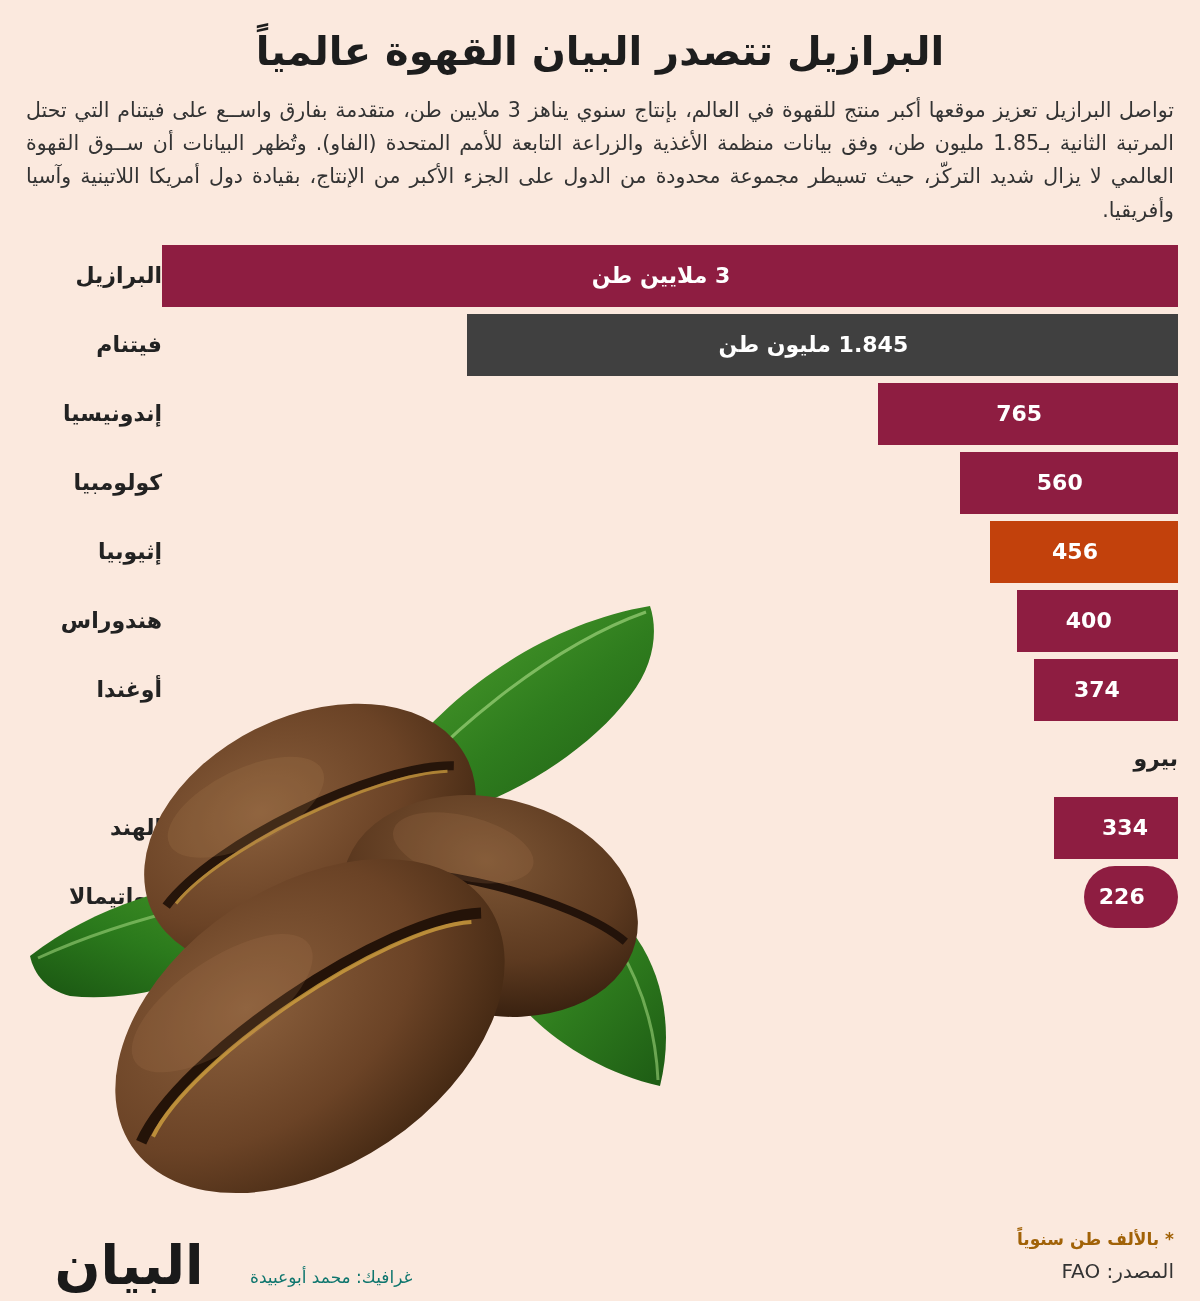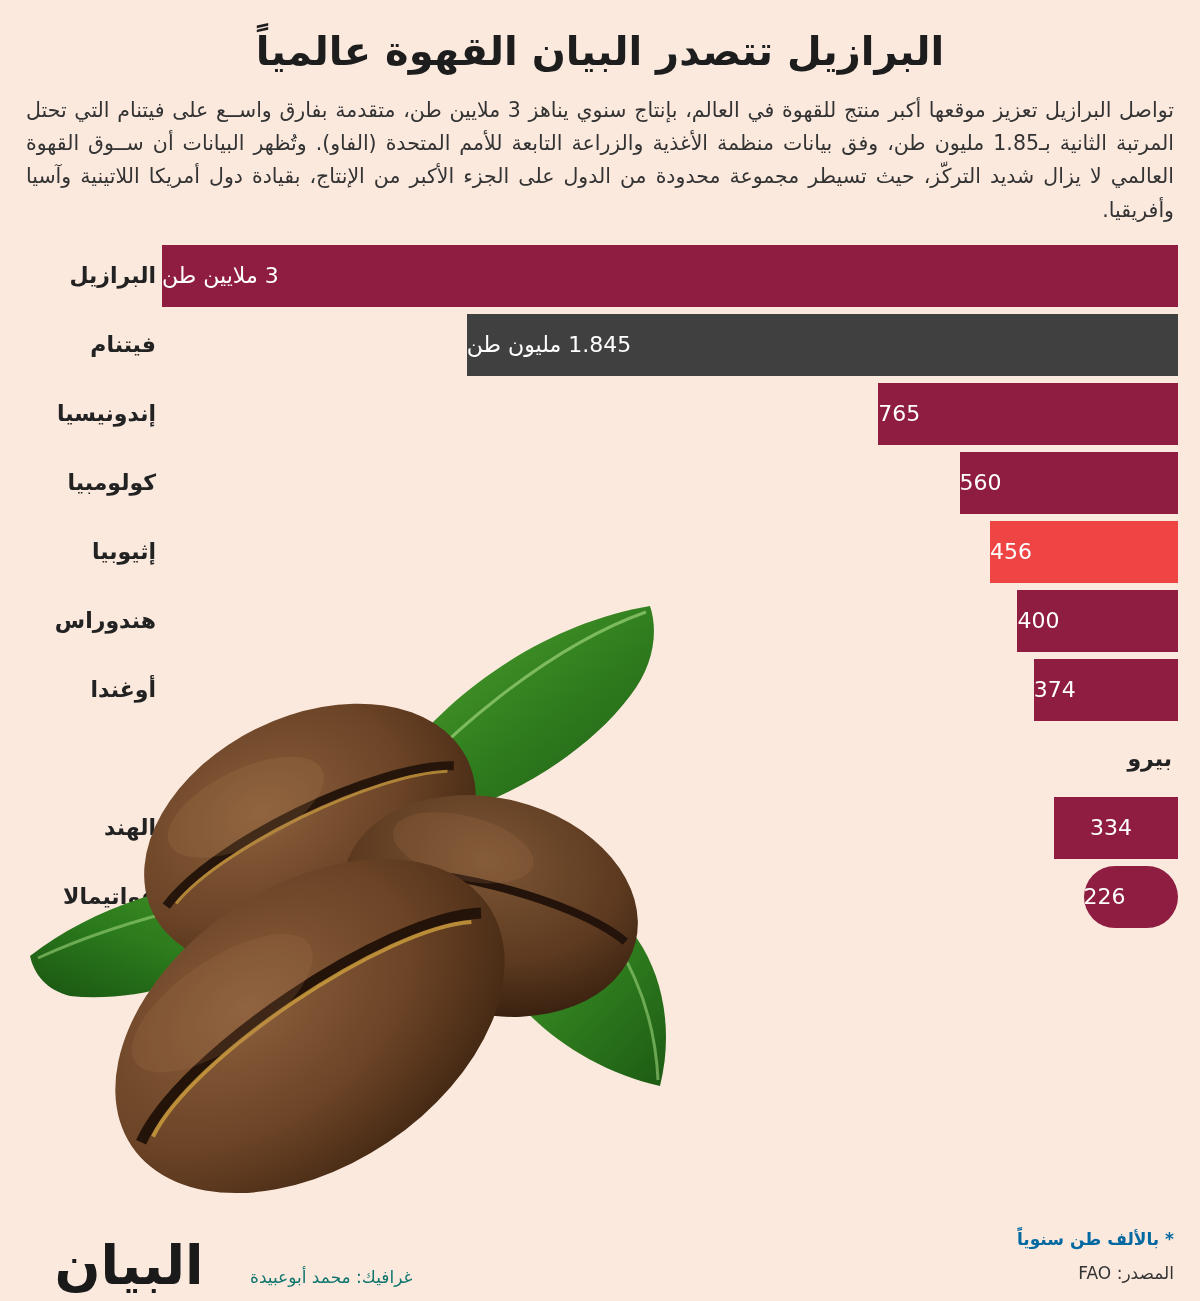--- a/index.html
+++ b/index.html
@@ -49,67 +49,66 @@
     margin-bottom: 7px;
     position: relative;
   }
   .row-label {
     width: 140px;
     flex: 0 0 140px;
     text-align: right;
     font-size: 22px;
     font-weight: bold;
     color: #222;
-    padding-right: 6px;
     box-sizing: border-box;
   }
   .bar-wrap {
     flex: 1 1 auto;
     display: flex;
     justify-content: flex-start;
     position: relative;
     height: 100%;
   }
   .bar {
     background: #8c1d40;
     background: #8e1d41;
     height: 100%;
     display: flex;
     align-items: center;
-    justify-content: flex-end;
+    justify-content: center;
     box-sizing: border-box;
     padding-right: 18px;
     color: #ffffff;
     font-size: 22px;
-    font-weight: normal;
+    font-weight: bold;
     min-width: 60px;
   }
   .bar .val {
     white-space: nowrap;
   }
   .footer {
     position: absolute;
     left: 0;
     right: 0;
     bottom: 0;
     height: 150px;
   }
   .foot-note {
     position: absolute;
     right: 26px;
     bottom: 78px;
     font-size: 17px;
     font-weight: bold;
-    color: #0369a1;
+    color: #a16207;
   }
   .foot-source {
     position: absolute;
     right: 26px;
     bottom: 44px;
-    font-size: 17px;
+    font-size: 20px;
     color: #333;
     direction: rtl;
   }
   .credit {
     position: absolute;
     left: 250px;
     bottom: 40px;
     font-size: 17px;
     color: #0f766e;
   }
@@ -173,21 +172,21 @@
       <div class="row">
         <div class="bar-wrap">
           <div class="bar" style="width: 21.5%; background: rgb(142, 29, 65);">
             <span class="val">560</span>
           </div>
         </div>
         <div class="row-label">كولومبيا</div>
       </div>
       <div class="row">
         <div class="bar-wrap">
-          <div class="bar" style="width: 18.5%; background: #ef4444;">
+          <div class="bar" style="width: 18.5%; background: #c2410c;">
             <span class="val">456</span>
           </div>
         </div>
         <div class="row-label">إثيوبيا</div>
       </div>
       <div class="row">
         <div class="bar-wrap">
           <div class="bar" style="width: 15.8%; background: rgb(142, 29, 65);">
             <span class="val">400</span>
           </div>

